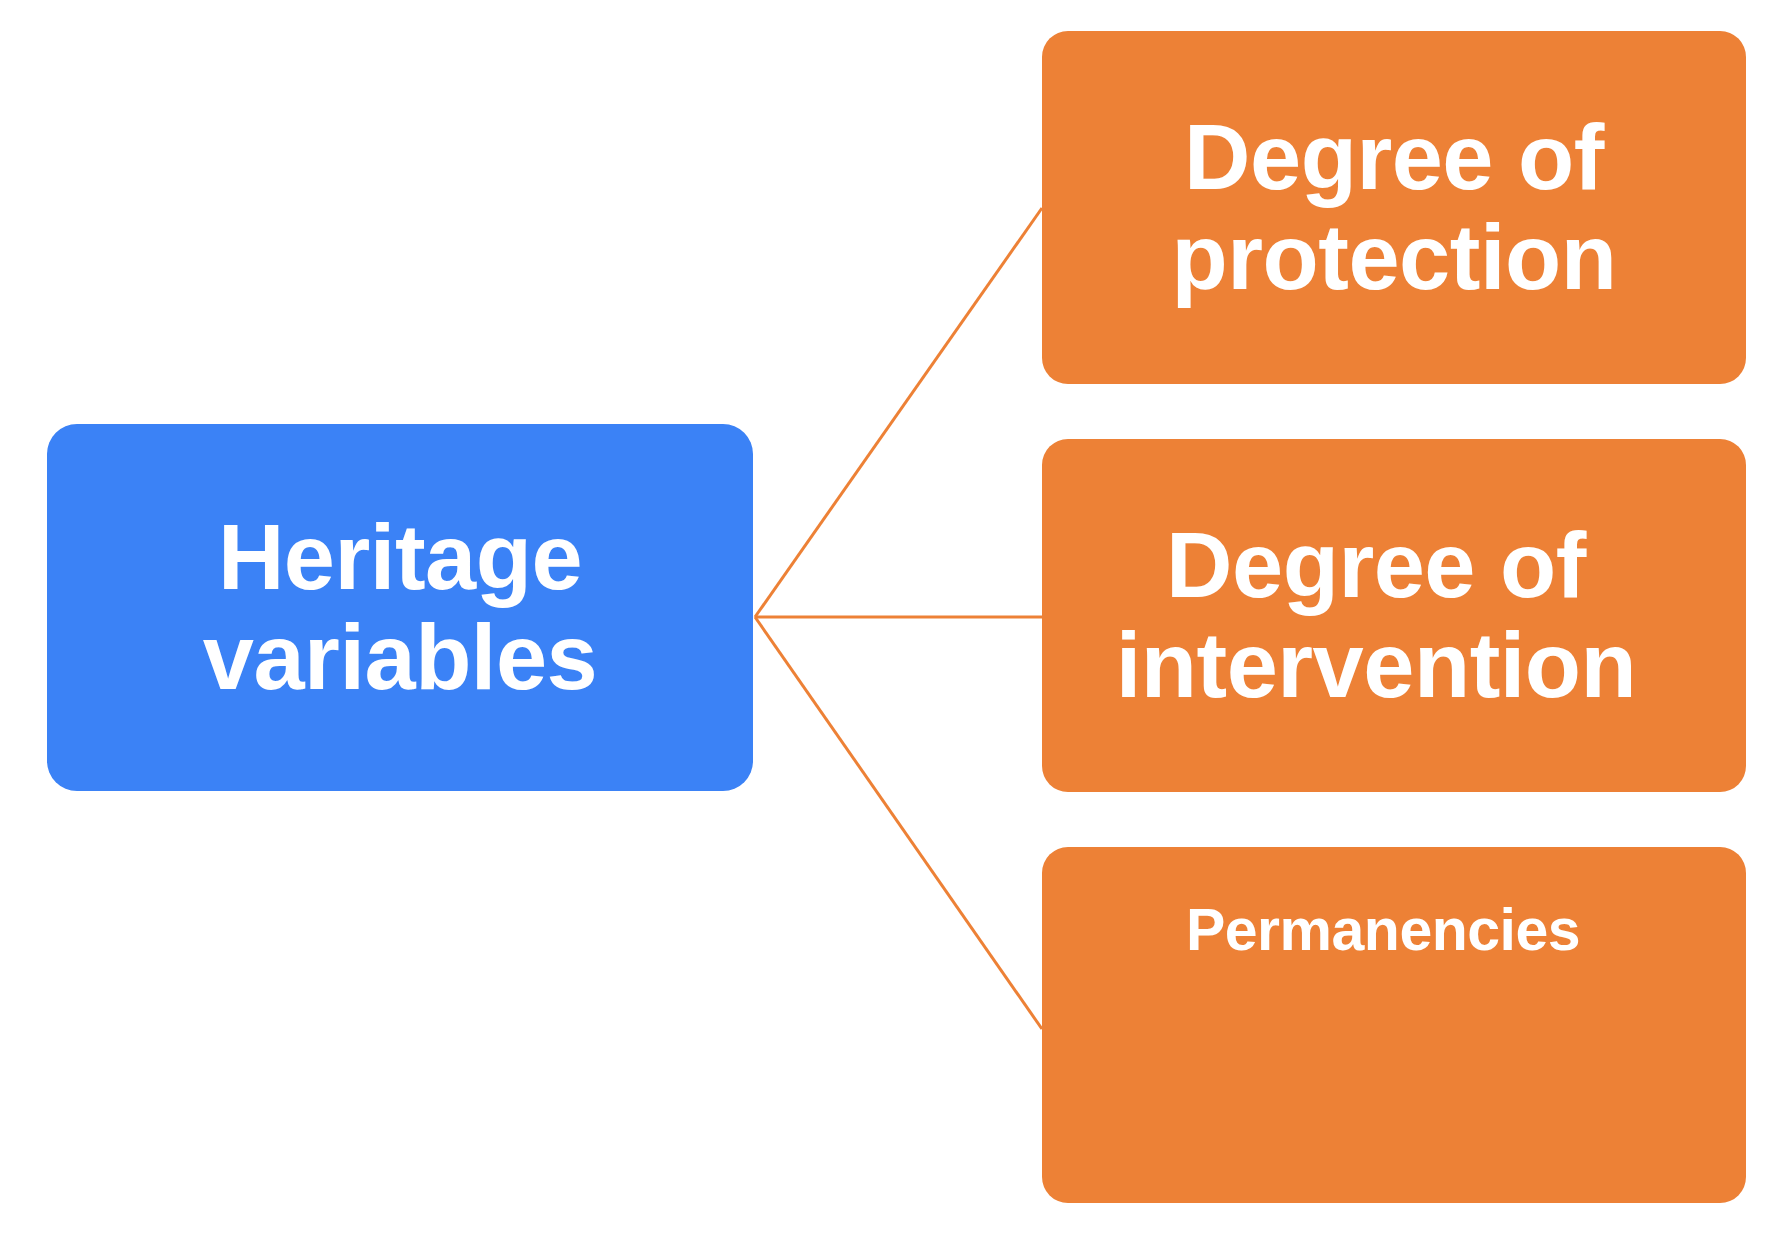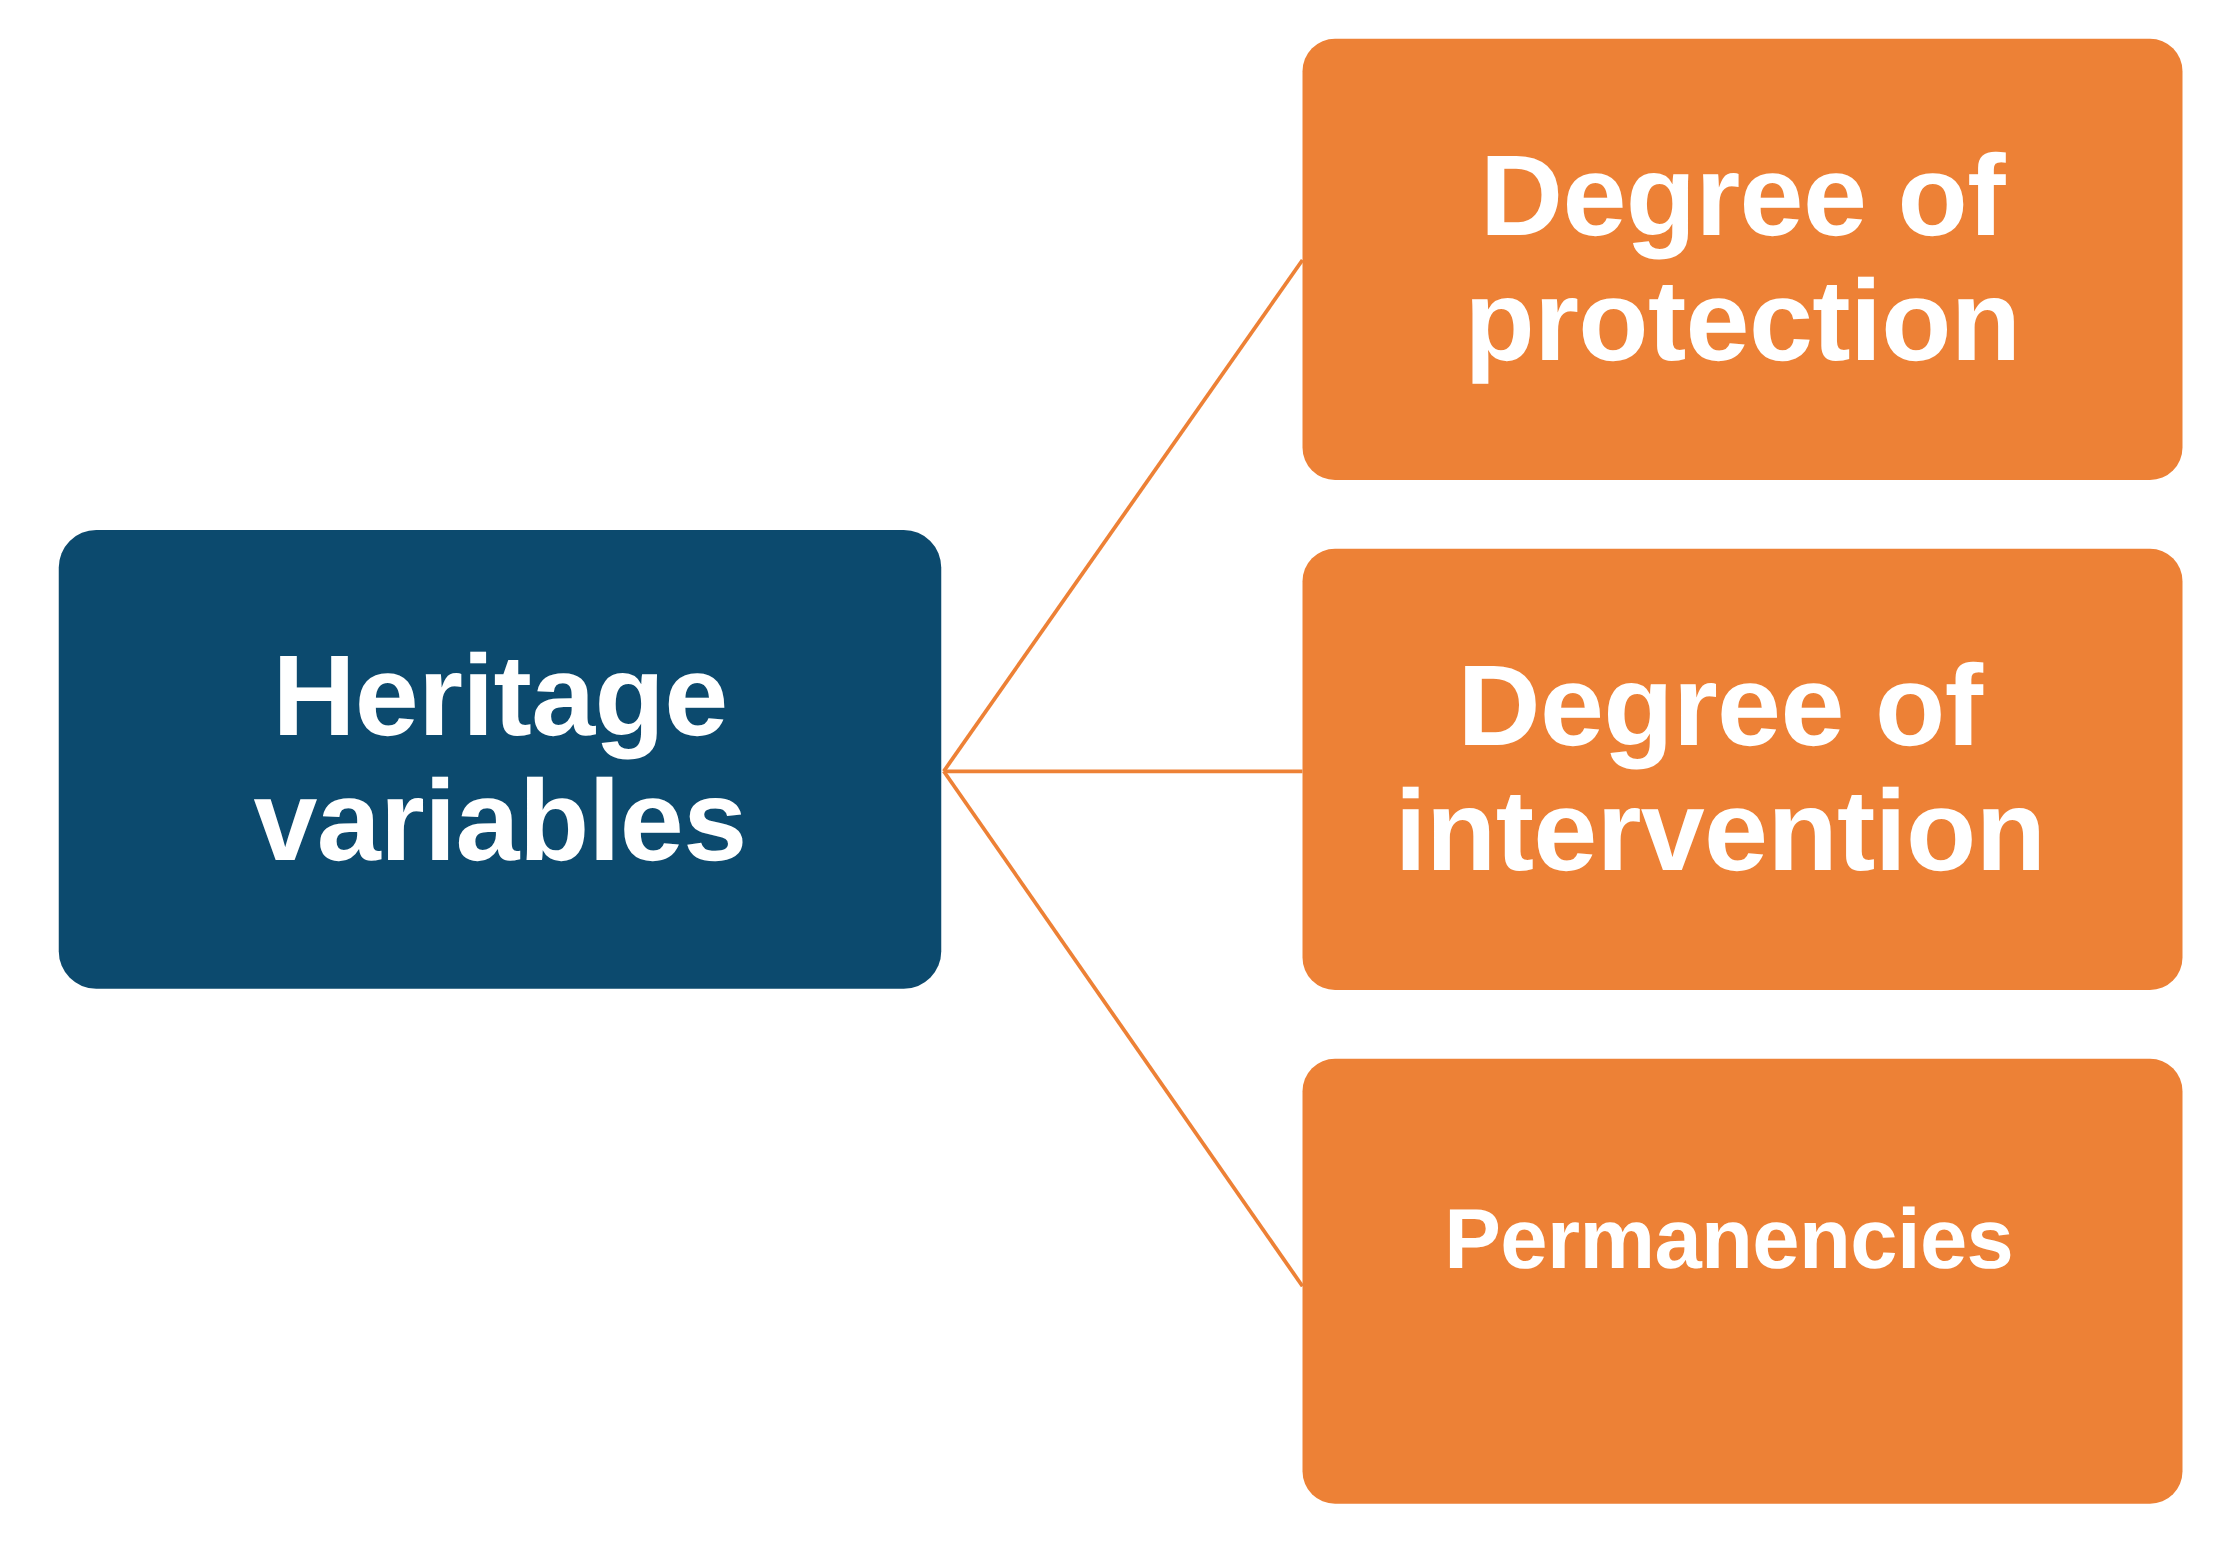--- a/index.html
+++ b/index.html
@@ -43,21 +43,21 @@
     display: block;
     width: 100%;
     white-space: pre-line;
   }
   
   #node-root {
     left: 47px;
     top: 424px;
     width: 706px;
     height: 367px;
-    background: #0c4a6e;
+    background: #3b82f6;
     font-size: 92px;
     border-radius: 30px;
   }
   
   #node-child-0 {
     left: 1042px;
     top: 31px;
     width: 704px;
     height: 353px;
     background: #ED8136;
@@ -77,24 +77,24 @@
   }
   #node-child-2 {
     left: 1042px;
     top: 847px;
     width: 704px;
     height: 356px;
     background: #ED8136;
     align-items: flex-start;
   }
   #node-child-2 .label {
-    font-size: 68px;
+    font-size: 59px;
     width: 760px;
     margin-left: -22px;
-    margin-top: 108px;
+    margin-top: 52px;
   }
 </style>
 </head>
 <body>
 
 <div id="canvas">
 
   <svg class="connectors" viewBox="0 0 1782 1233" width="1782" height="1233" aria-hidden="true">
     <line x1="755" y1="617" x2="1042" y2="208" stroke="#ED8136" stroke-width="3" stroke-linecap="butt"></line>
     <line x1="755" y1="617" x2="1042" y2="617" stroke="#ED8136" stroke-width="3" stroke-linecap="butt"></line>

